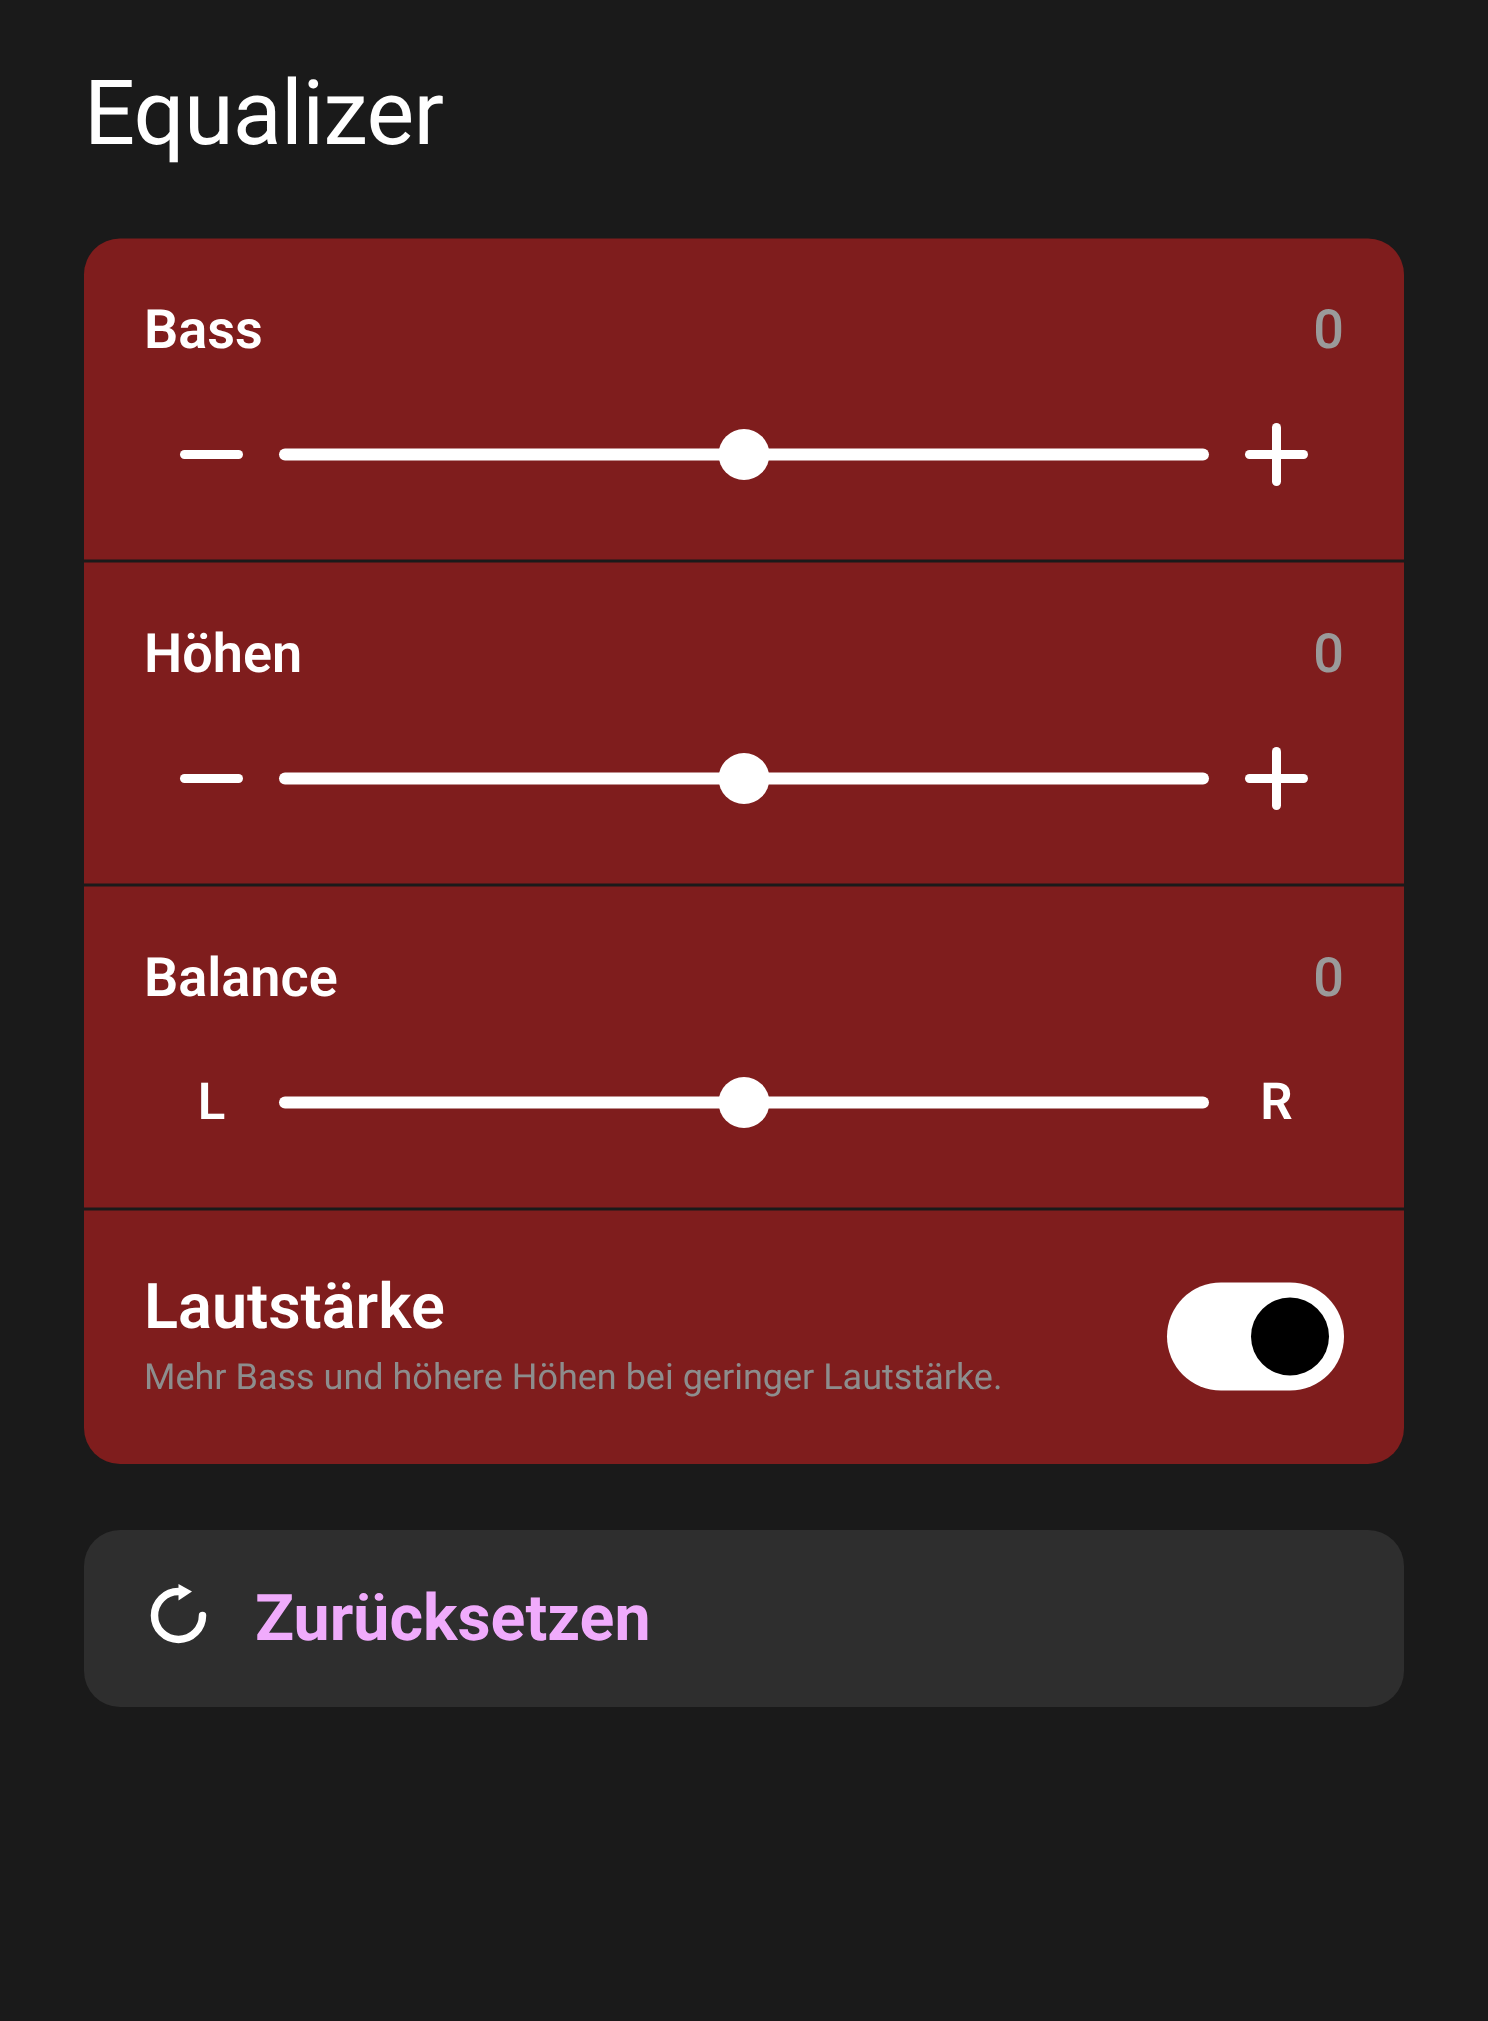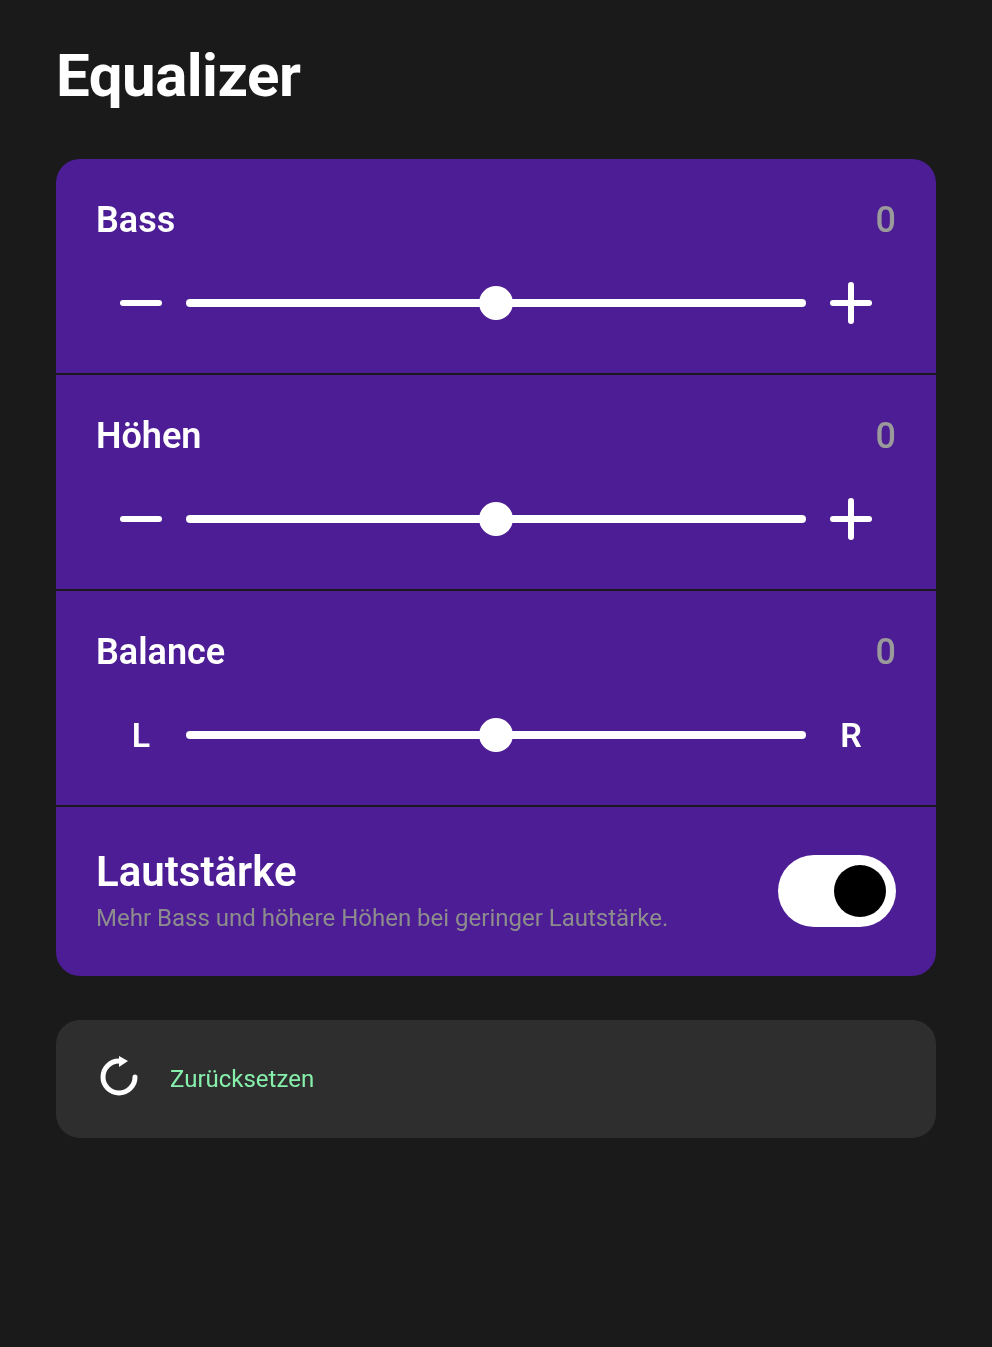--- a/index.html
+++ b/index.html
@@ -9,27 +9,27 @@
     background: #1a1a1a;
     font-family: -apple-system, BlinkMacSystemFont, "Segoe UI", Roboto, Helvetica, Arial, sans-serif;
     color: #fff;
     overflow: hidden;
   }
   .wrap {
     padding: 40px 56px 0 56px;
   }
   .title {
     font-size: 60px;
-    font-weight: 700;
+    font-weight: 400;
     letter-spacing: -0.5px;
     margin-bottom: 48px;
     color: #fff;
   }
   .card {
-    background: #4c1d95;
+    background: #7f1d1d;
     border-radius: 24px;
     overflow: hidden;
   }
   .section {
     padding: 40px 40px;
     border-bottom: 2px solid #1a1a1a;
   }
   .section:last-child { border-bottom: none; }
   .row-head {
     display: flex;
@@ -141,23 +141,23 @@
     margin-top: 44px;
     background: #2e2e2e;
     border-radius: 24px;
     padding: 34px 40px;
     display: flex;
     align-items: center;
     gap: 28px;
     cursor: pointer;
   }
   .reset-label {
-    font-size: 24px;
-    font-weight: 400;
-    color: #86efac;
+    font-size: 43px;
+    font-weight: 700;
+    color: #f0abfc;
   }
 </style>
 </head>
 <body>
 
 <div class="wrap">
   <h1 class="title">Equalizer</h1>
 
   <div class="card">
 

